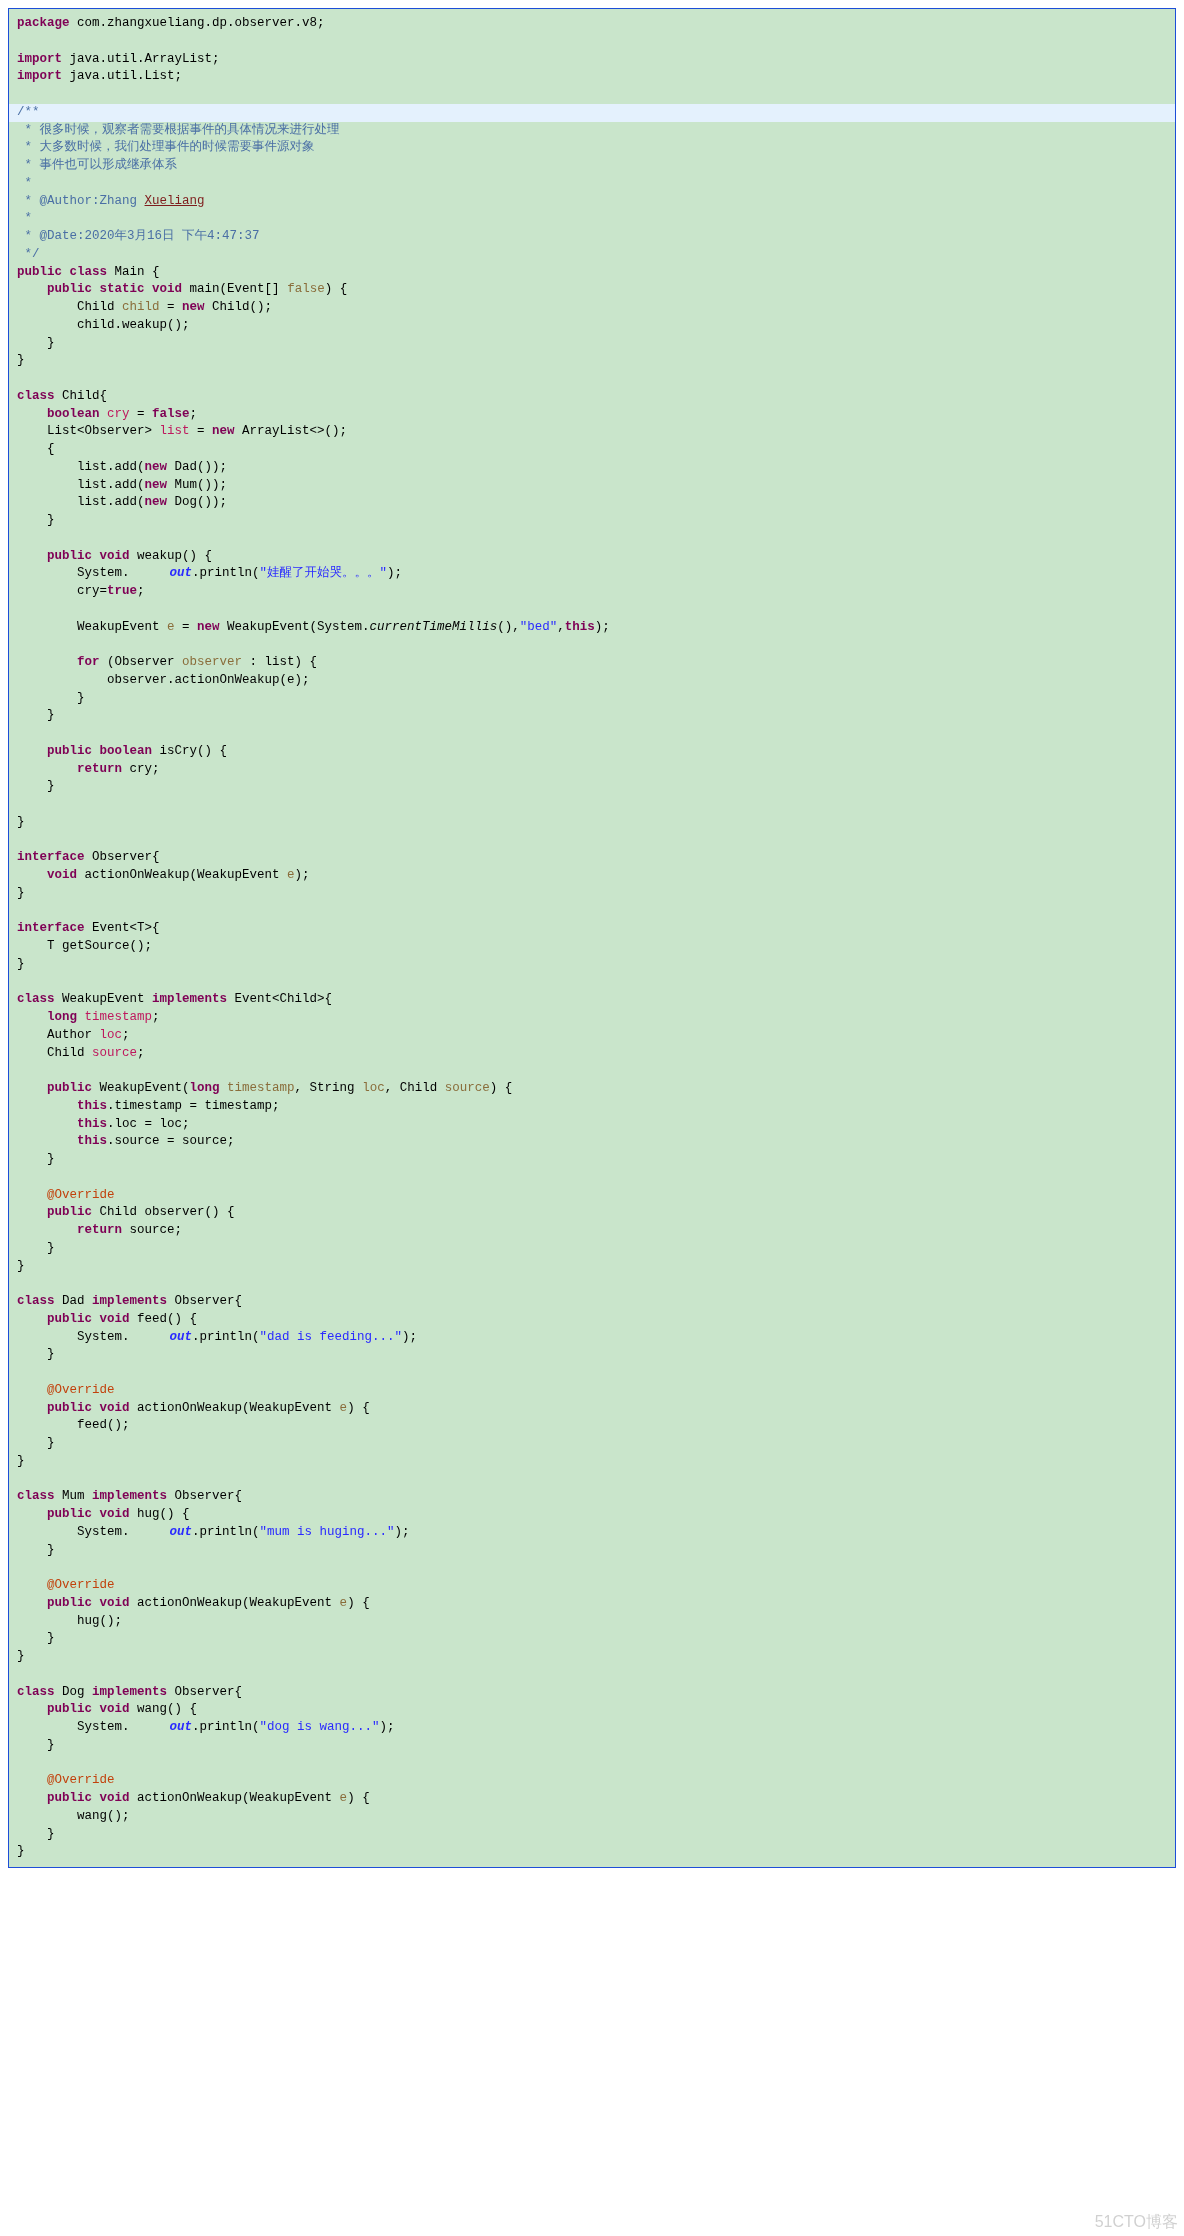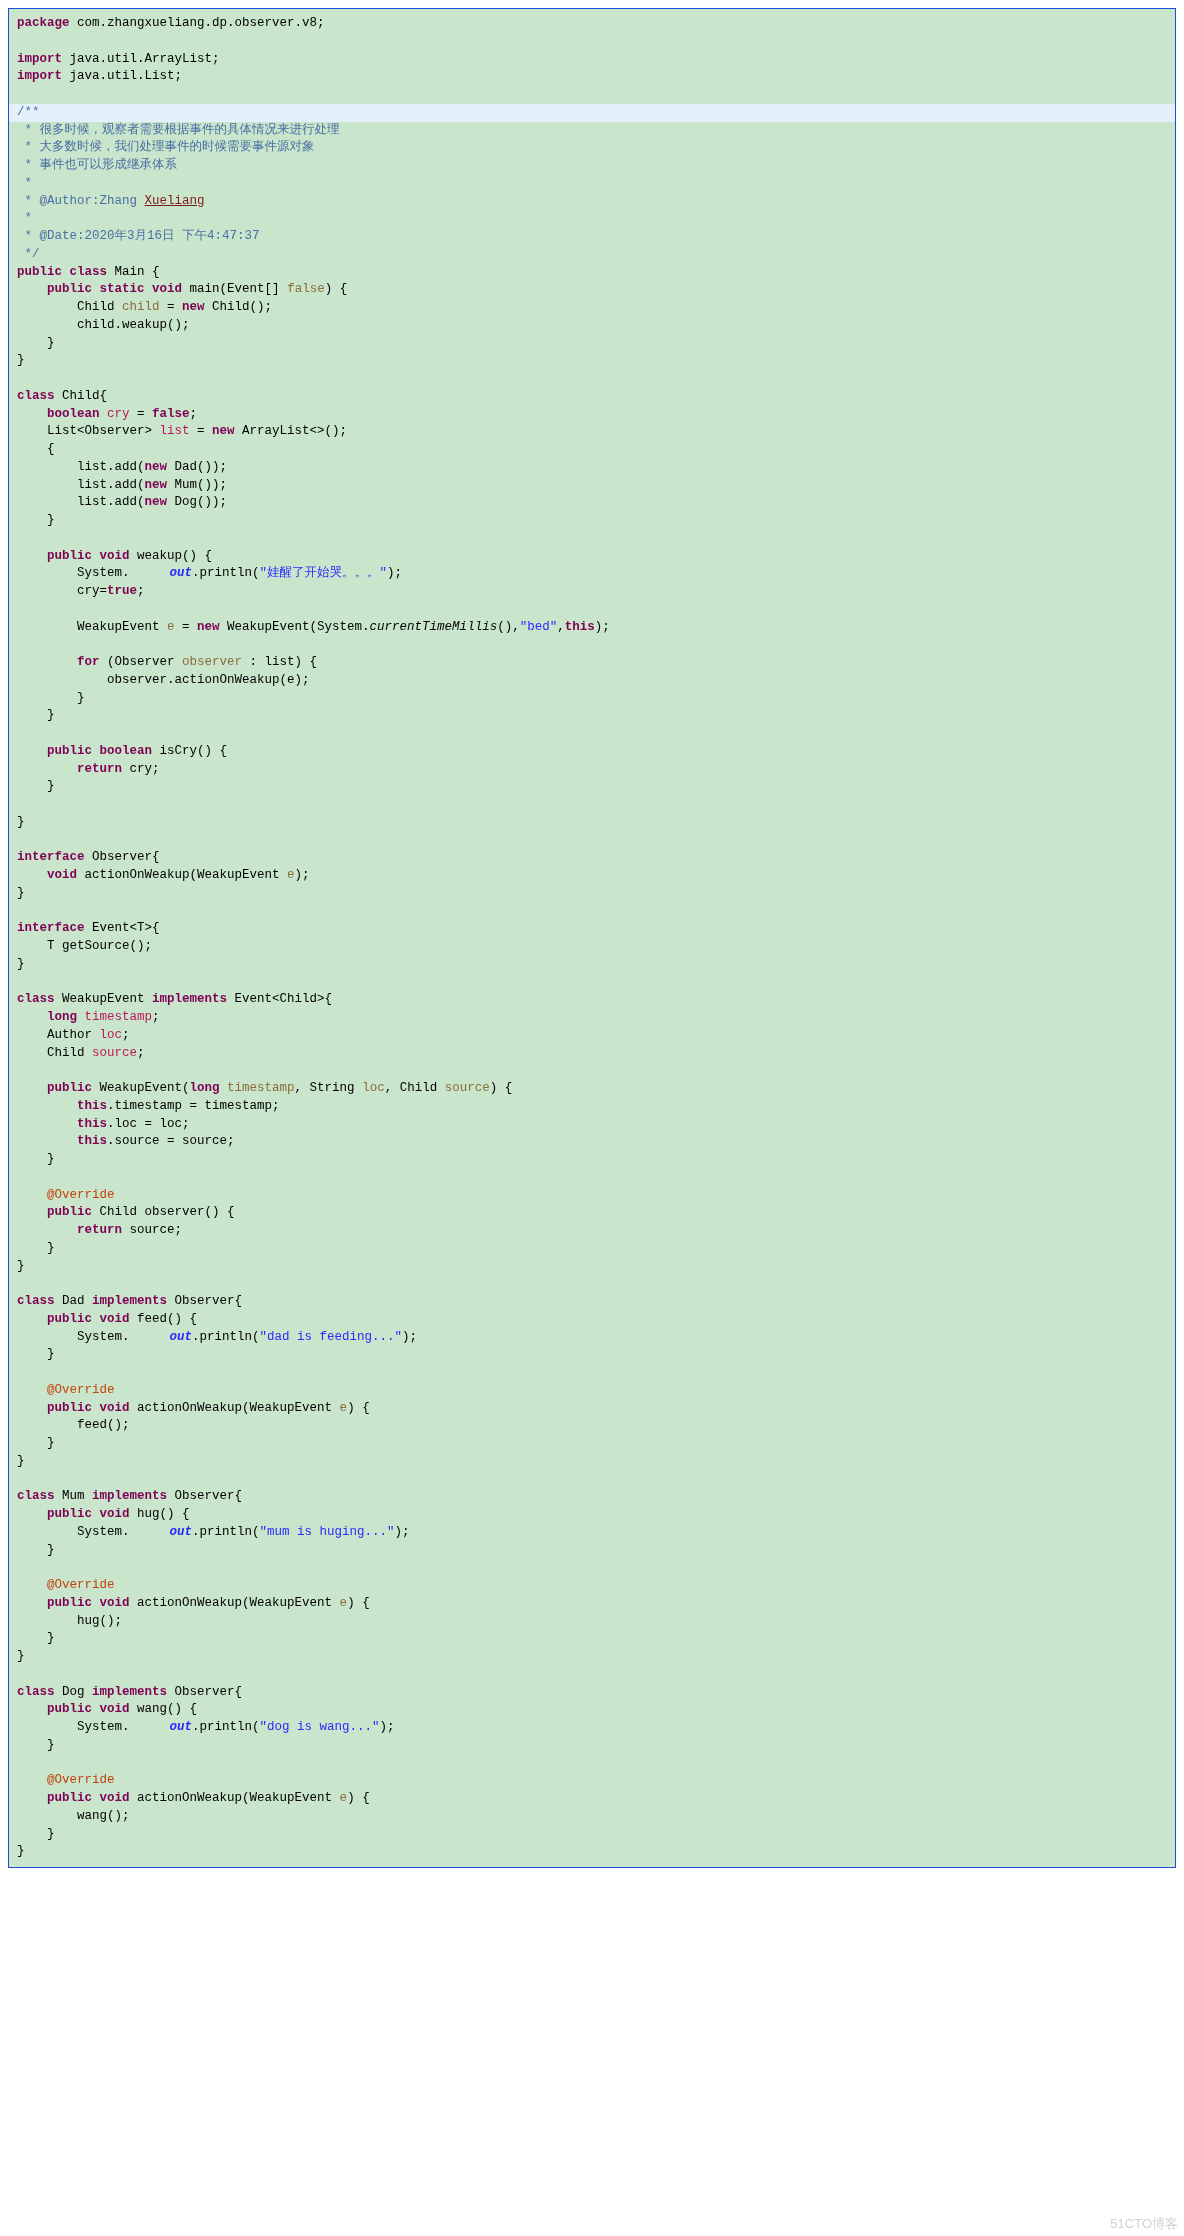--- a/index.html
+++ b/index.html
@@ -28,21 +28,21 @@
   .jdoc { color: #4a6fa5; }
   .jdoc-link { color: #7f1d1d; text-decoration: underline; }
   .param { color: #8a6d3b; }
   .field { color: #be185d; }
   .stat { color: #2a2aff; font-style: italic; font-weight: bold; margin-left: 40px; }
   .ann { color: #c2410c; }
   .watermark {
     position: fixed;
     right: 6px;
     bottom: 3px;
-    font-size: 13px;
+    font-size: 16px;
     color: rgba(120,120,120,0.35);
     font-family: sans-serif;
     text-align: right;
   }
 </style>
 </head>
 <body>
 
 <div class="code-container"><span class="kw">package</span><span> com.zhangxueliang.dp.observer.v8;</span>
 

